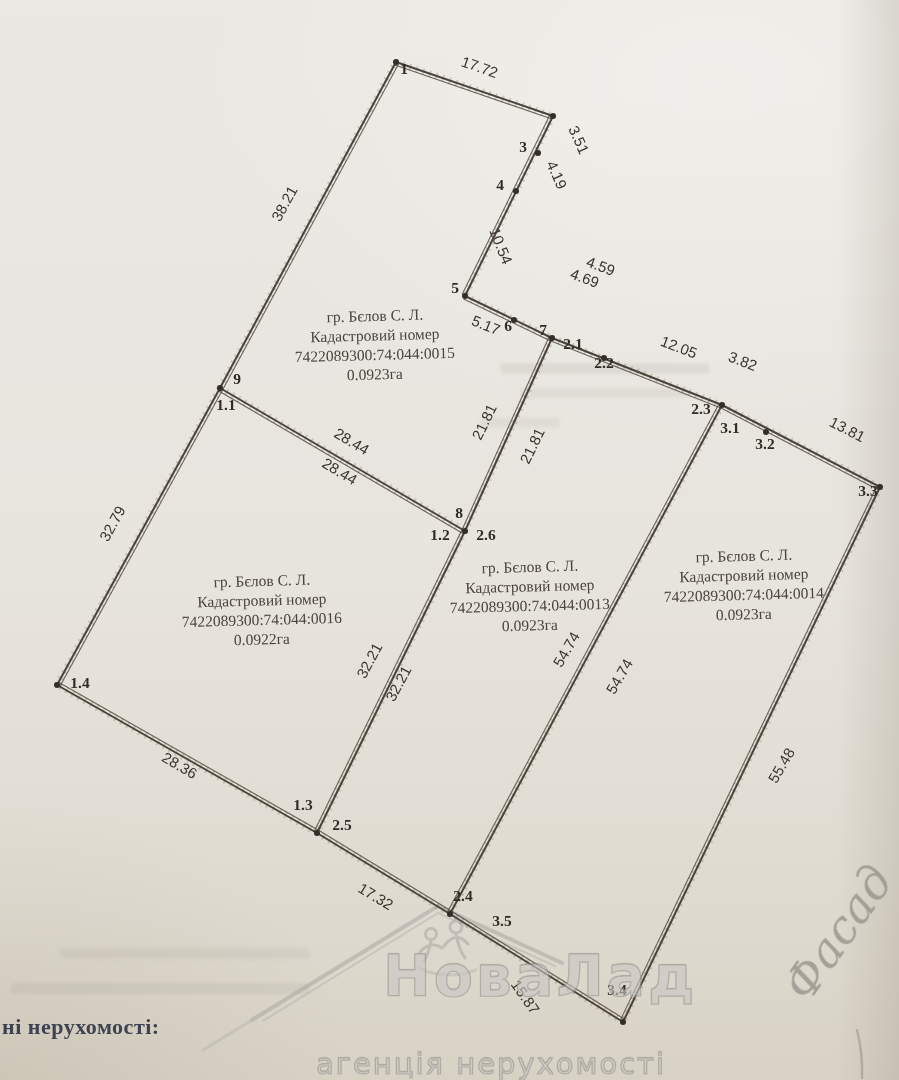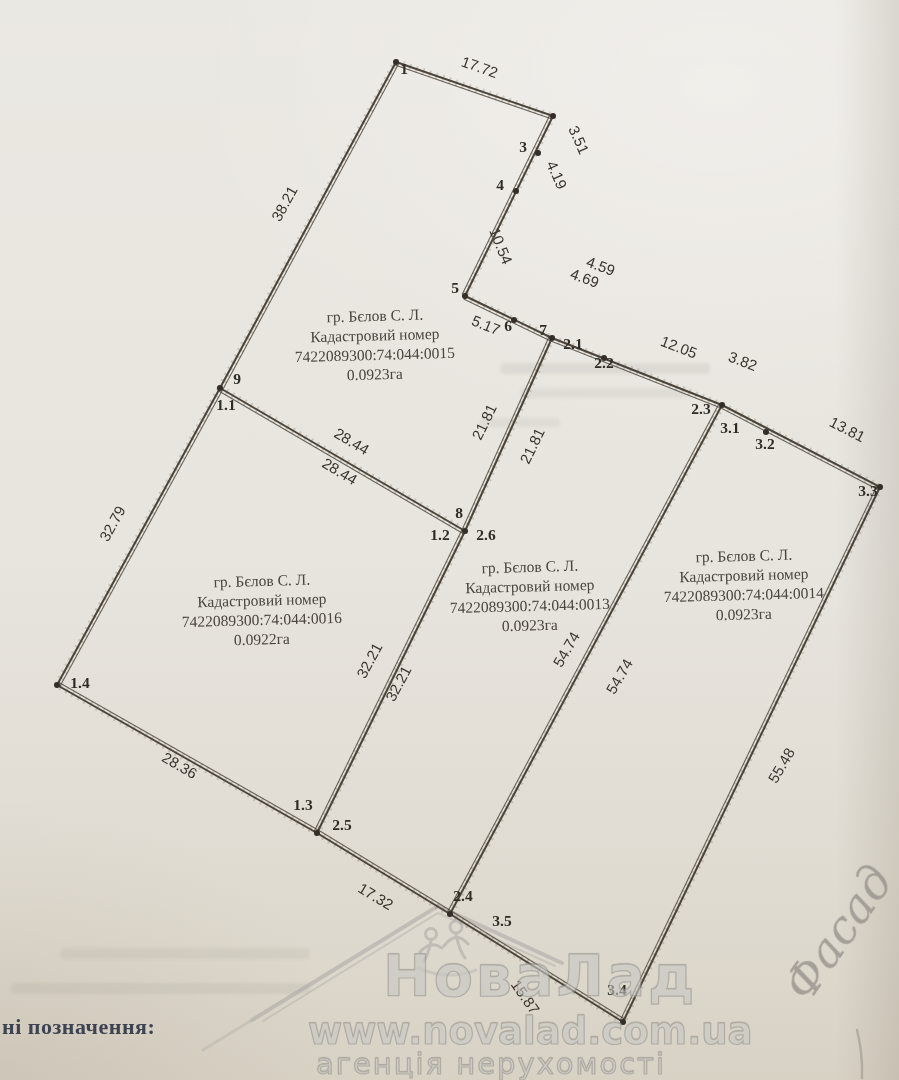--- a/index.html
+++ b/index.html
@@ -187,22 +187,21 @@
       <text x="530" y="572" fill="#4a453e" text-anchor="middle" font-family="&quot;Liberation Serif&quot;,serif" font-size="15.5" transform="rotate(-1.5 530 572)">гр. Бєлов С. Л.</text>
       <text x="530" y="591.5" fill="#4a453e" text-anchor="middle" font-family="&quot;Liberation Serif&quot;,serif" font-size="15.5" transform="rotate(-1.5 530 591.5)">Кадастровий номер</text>
       <text x="530" y="611" fill="#4a453e" text-anchor="middle" font-family="&quot;Liberation Serif&quot;,serif" font-size="15.5" transform="rotate(-1.5 530 611)">7422089300:74:044:0013</text>
       <text x="530" y="630.5" fill="#4a453e" text-anchor="middle" font-family="&quot;Liberation Serif&quot;,serif" font-size="15.5" transform="rotate(-1.5 530 630.5)">0.0923га</text>
       <text x="744" y="561" fill="#4a453e" text-anchor="middle" font-family="&quot;Liberation Serif&quot;,serif" font-size="15.5" transform="rotate(-1.5 744 561)">гр. Бєлов С. Л.</text>
       <text x="744" y="580.5" fill="#4a453e" text-anchor="middle" font-family="&quot;Liberation Serif&quot;,serif" font-size="15.5" transform="rotate(-1.5 744 580.5)">Кадастровий номер</text>
       <text x="744" y="600" fill="#4a453e" text-anchor="middle" font-family="&quot;Liberation Serif&quot;,serif" font-size="15.5" transform="rotate(-1.5 744 600)">7422089300:74:044:0014</text>
       <text x="744" y="619.5" fill="#4a453e" text-anchor="middle" font-family="&quot;Liberation Serif&quot;,serif" font-size="15.5" transform="rotate(-1.5 744 619.5)">0.0923га</text>
     </svg>
 
-  <div class="legend">ні позначення:</div>
+  <div class="legend">ні нерухомості:</div>
 
   <div class="wm">
     <div class="wm-brand">НоваЛад</div>
-    <div class="wm-url">www.novalad.com.ua</div>
     <div class="wm-tagline">агенція нерухомості</div>
   </div>
 
   <div class="handwriting">Фасад</div>
 </div>
 
 </body></html>

